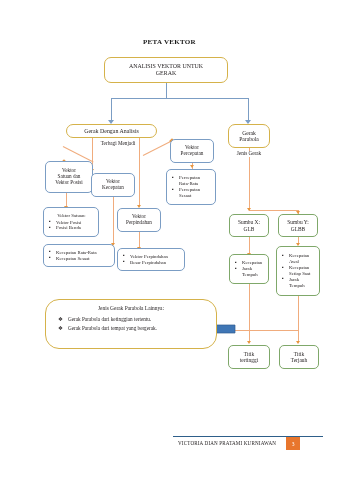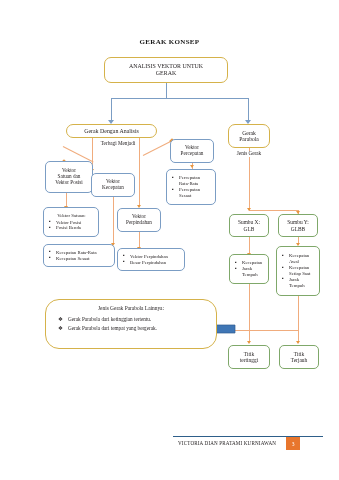--- a/index.html
+++ b/index.html
@@ -186,21 +186,21 @@
     letter-spacing: 0.3px;
     color: #1a1a1a;
     z-index: 4;
   }
 </style>
 </head>
 <body>
 
 <div id="page">
 
-  <div id="page-title">GERAK KONSEP</div>
+  <div id="page-title">PETA VEKTOR</div>
 
   <div class="node gold" style="left:104px; top:57px; width:124px; height:26px; font-size:5.9px;">
     <span class="ln">ANALISIS VEKTOR UNTUK</span>
     <span class="ln">GERAK</span>
   </div>
 
   <div class="ln-v c-blue" style="left:166px; top:83px; height:15px;"></div>
 
   <div class="ln-h c-blue" style="left:111px; top:98px; width:137px;"></div>
 

